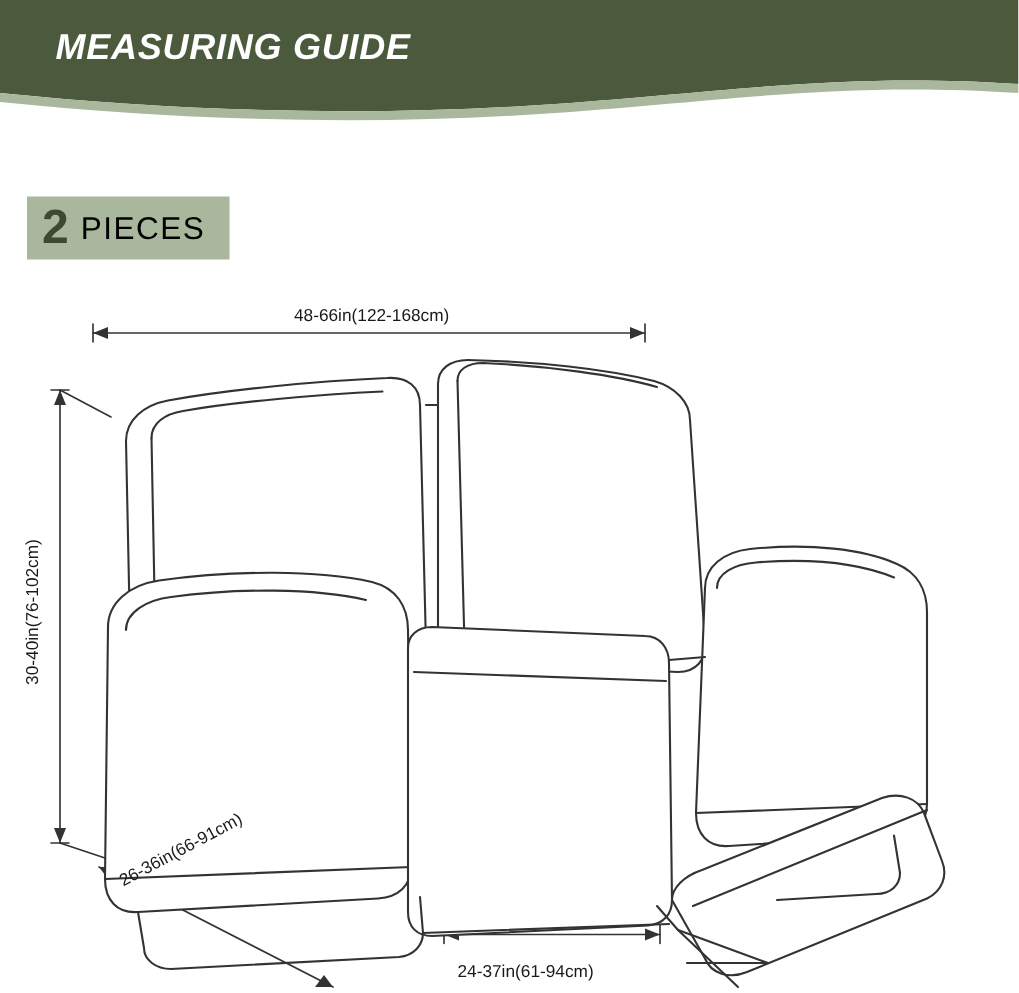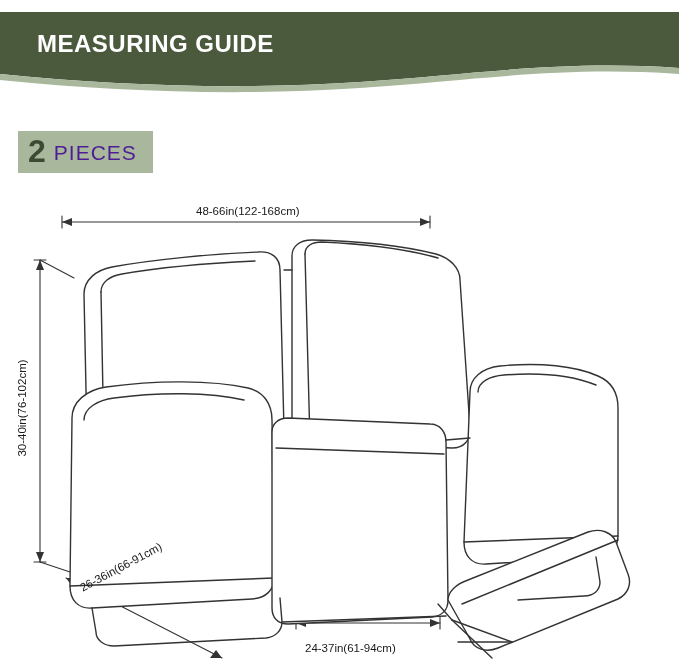--- a/index.html
+++ b/index.html
@@ -18,23 +18,24 @@
     position: relative;
     width: 679px;
     height: 662px;
     background: #ffffff;
   }
 
   
   .header-wrap {
     position: absolute;
     left: 0;
-    top: 12px;
+    top: 0;
     width: 679px;
     height: 92px;
+    font-style: italic;
   }
   .header-title {
     position: absolute;
     left: 37px;
     top: 18px;
     font-size: 24px;
     font-weight: bold;
     letter-spacing: 0.5px;
     color: #ffffff;
     z-index: 3;
@@ -58,21 +59,21 @@
     font-weight: bold;
     color: #3d4a33;
     padding: 0 8px 0 10px;
     line-height: 1;
     position: relative;
     top: -1px;
   }
   .badge-label {
     font-size: 21px;
     letter-spacing: 1px;
-    color: #4c1d95;
+    color: #000000;
     line-height: 1;
     position: relative;
     top: 0px;
   }
 
   
   .diagram {
     position: absolute;
     left: 0;
     top: 180px;

